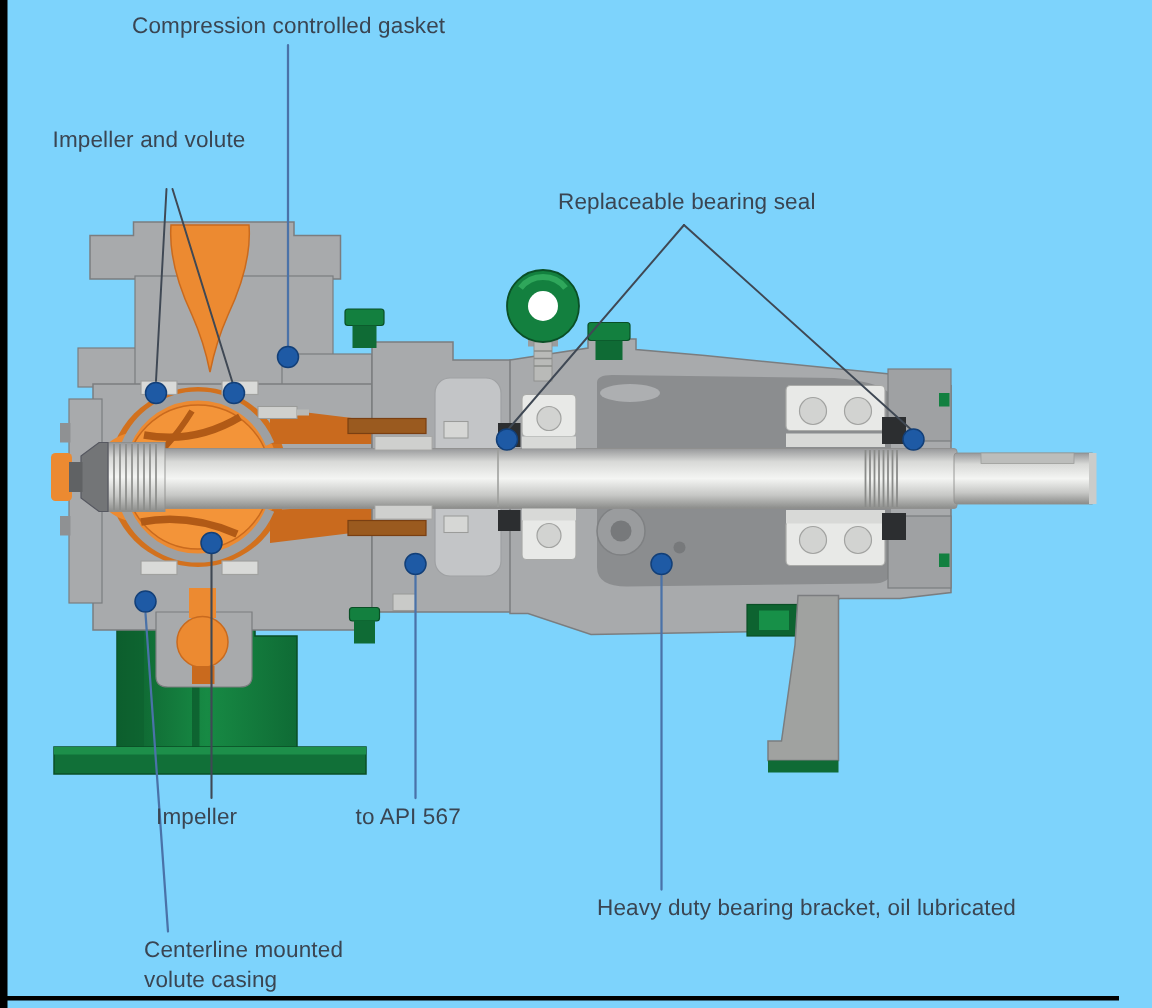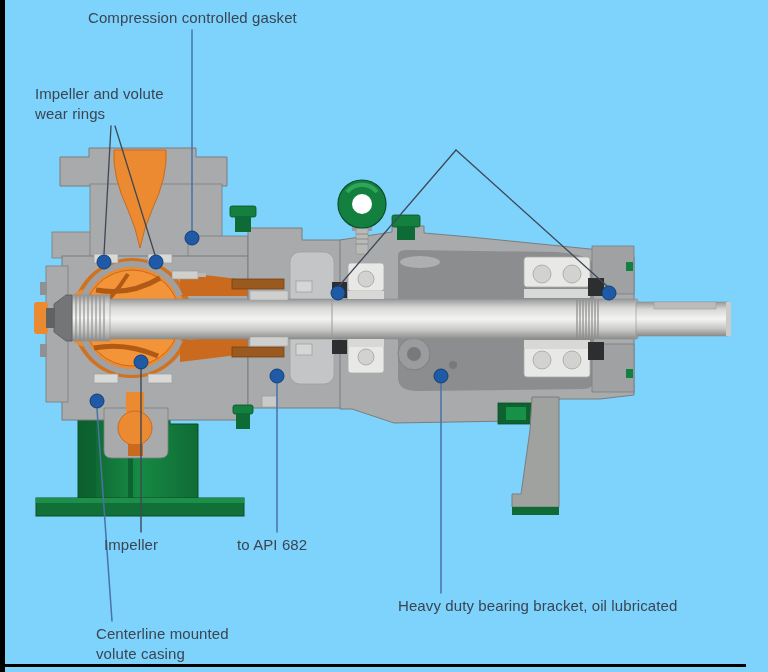--- a/index.html
+++ b/index.html
@@ -221,27 +221,29 @@
     <circle cx="338" cy="293" r="7" stroke="#123f78" fill="#1e5aa5"></circle>
     <circle cx="609" cy="293" r="7" stroke="#123f78" fill="#1e5aa5"></circle>
   </g>
 </svg>
 
 <div class="callout-label" style="left:88px;top:8px">
   <span class="lbl-line">Compression controlled gasket</span>
 </div>
 <div class="callout-label" style="left:35px;top:84px">
   <span class="lbl-line">Impeller and volute</span>
-  <span class="lbl-line">wear rings</span>
+</div>
+<div class="callout-label" style="left:372px;top:125px">
+  <span class="lbl-line">Replaceable bearing seal</span>
 </div>
 <div class="callout-label" style="left:104px;top:535px">
   <span class="lbl-line">Impeller</span>
 </div>
 <div class="callout-label" style="left:237px;top:535px">
-  <span class="lbl-line">to API 682</span>
+  <span class="lbl-line">to API 567</span>
 </div>
 <div class="callout-label" style="left:96px;top:624px">
   <span class="lbl-line">Centerline mounted</span>
   <span class="lbl-line">volute casing</span>
 </div>
 <div class="callout-label" style="left:398px;top:596px">
   <span class="lbl-line">Heavy duty bearing bracket, oil lubricated</span>
 </div>
 
 <div class="frame-left"></div>

